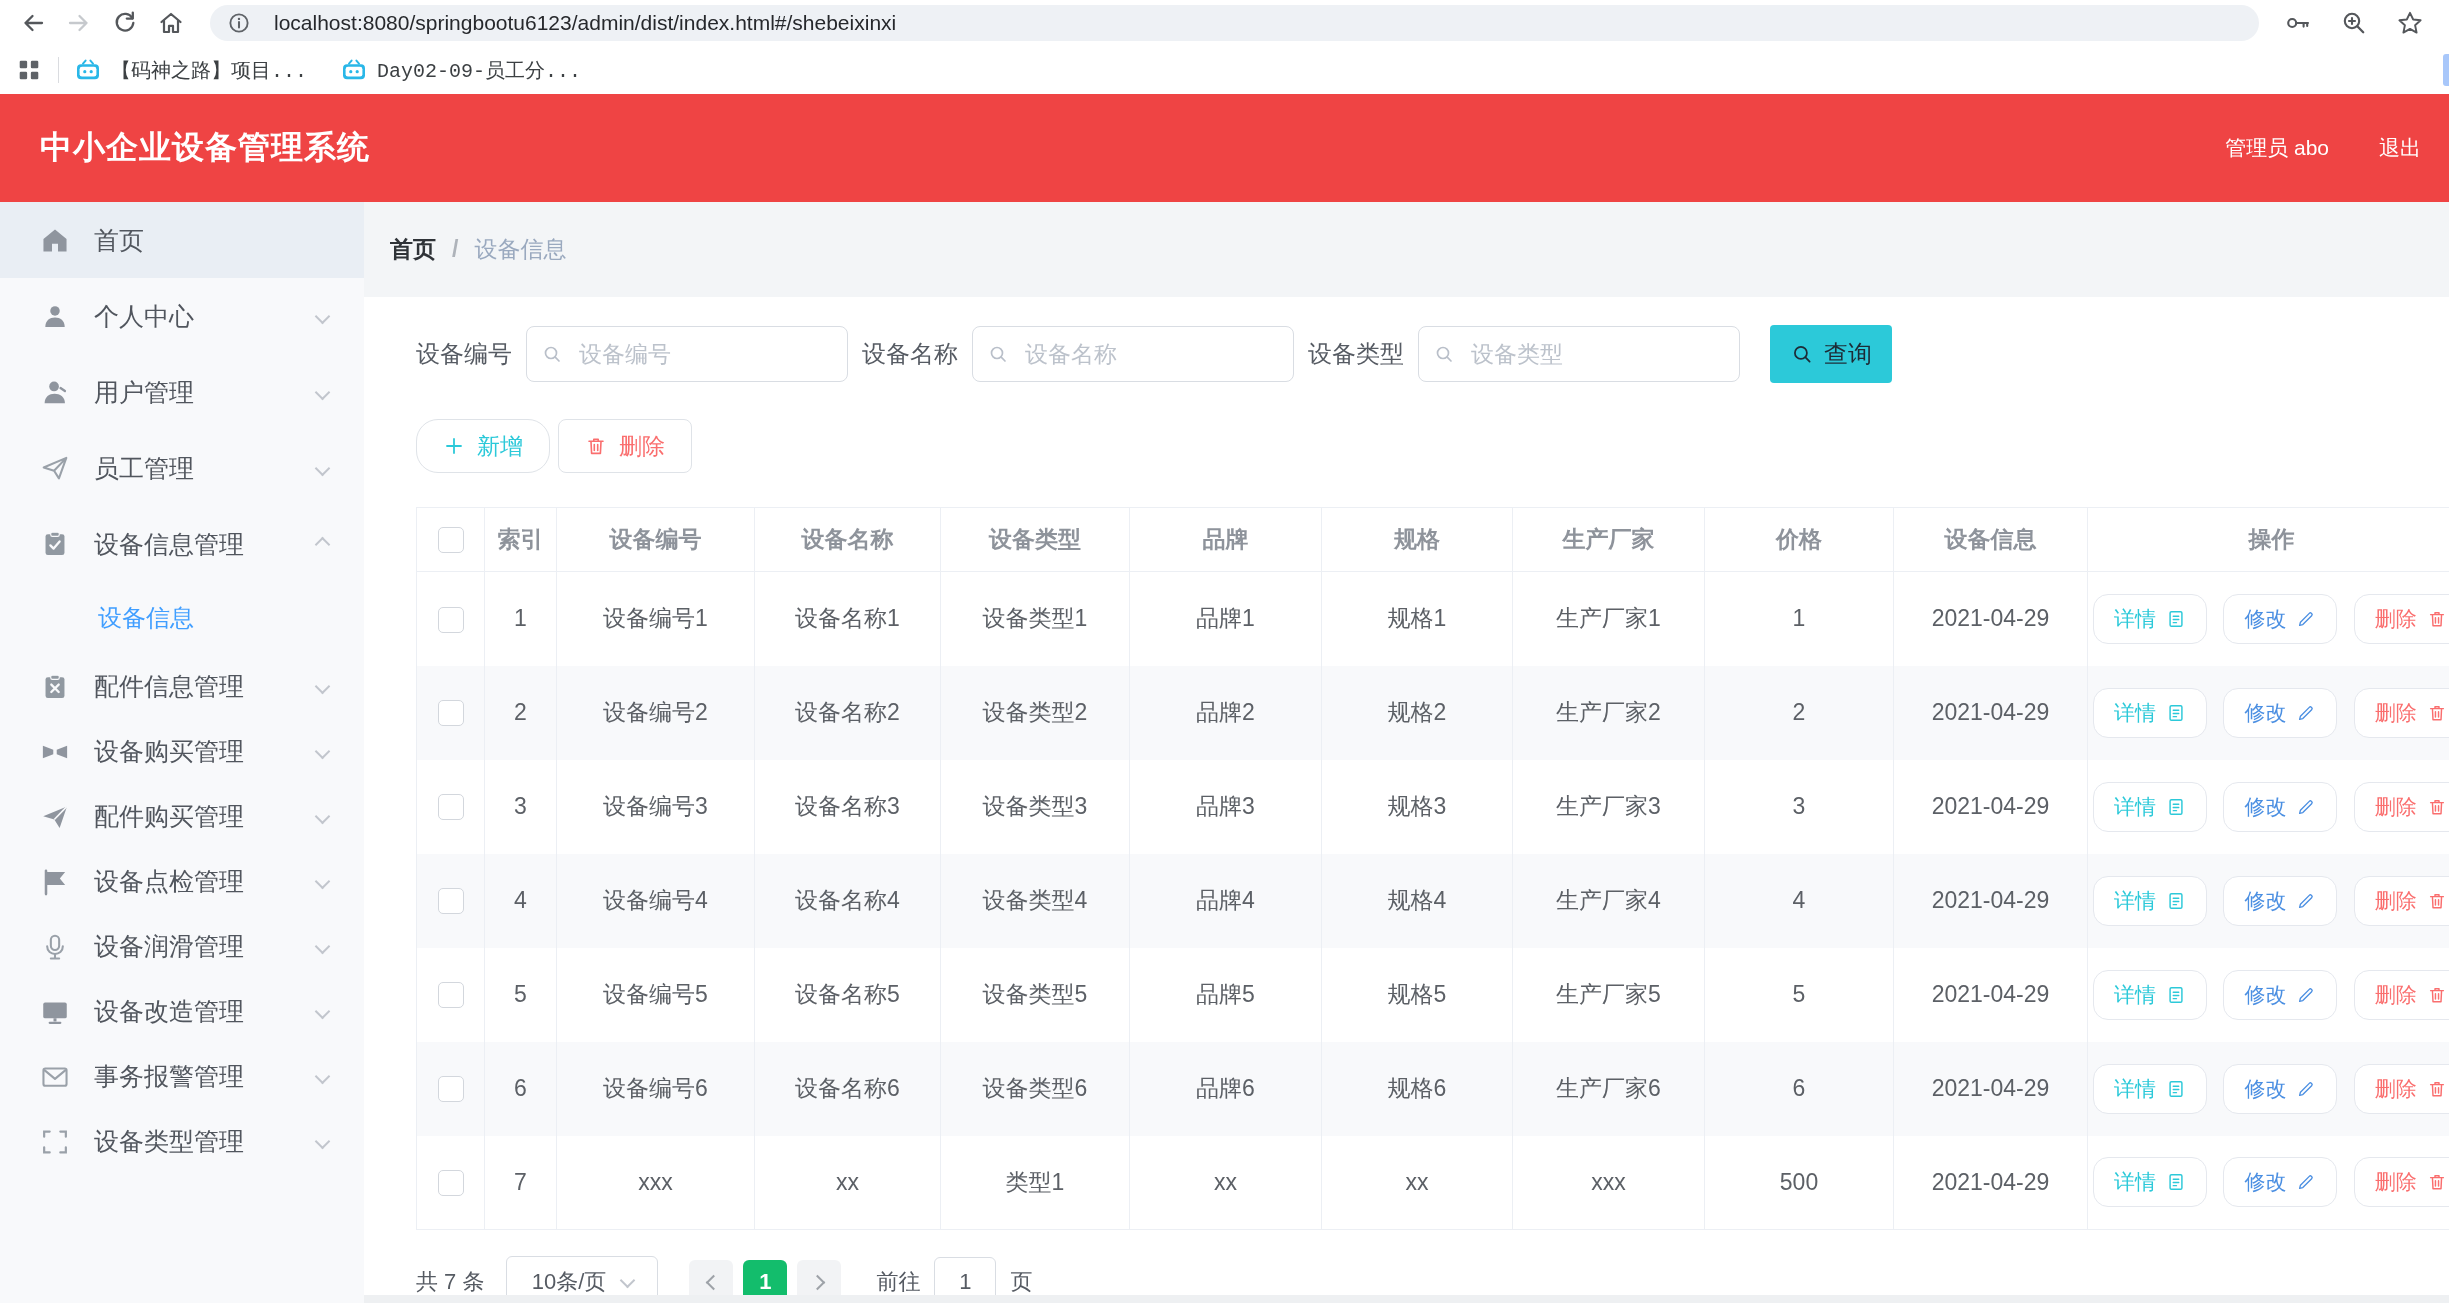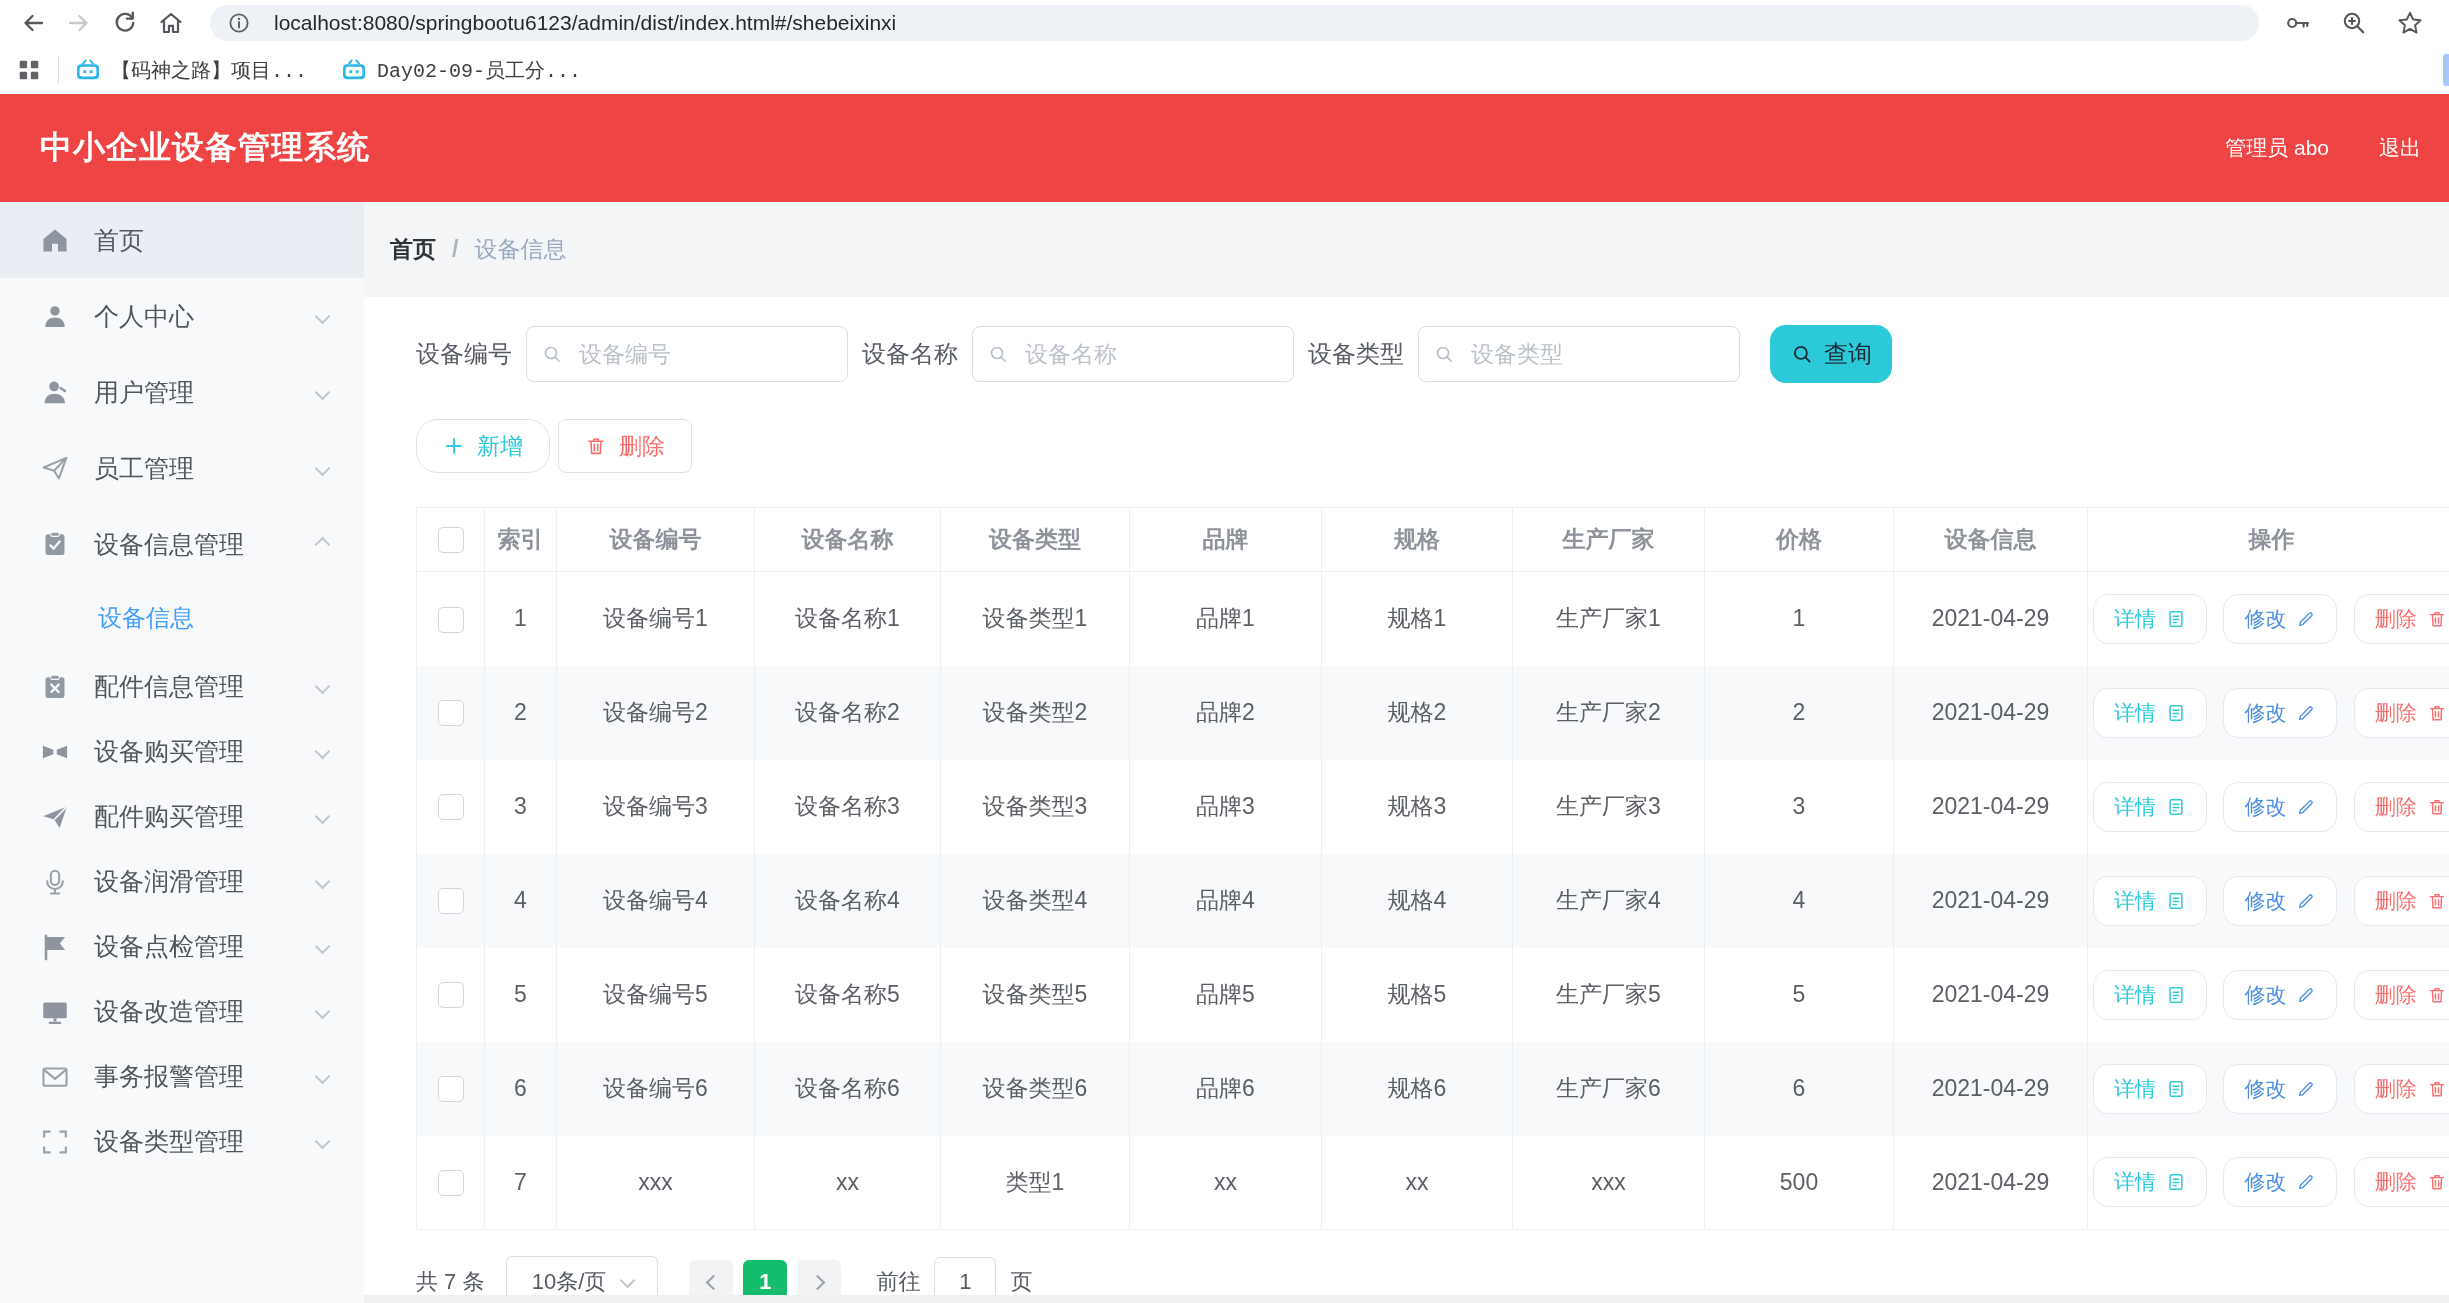--- a/index.html
+++ b/index.html
@@ -50,21 +50,21 @@
 
   .content { padding:28px 0 0 52px; }
   .filter-row { display:flex; align-items:center; }
   .filter-groups { display:flex; align-items:center; }
   .f-group { display:flex; align-items:center; margin-right:14px; }
   .f-label { font-size:24px; color:#565b63; margin-right:14px; white-space:nowrap; }
   .f-input { position:relative; width:322px; height:56px; display:inline-block; }
   .f-input input { width:100%; height:100%; border:1px solid #d9dde3; border-radius:8px; padding:0 14px 0 52px; font-size:23px; color:#333; outline:none; background:#fff; font-family:inherit; }
   .f-input input::placeholder { color:#bcc2cb; }
   .mag { position:absolute; left:15px; top:50%; transform:translateY(-50%); color:#b9bfc9; display:flex; }
-  .btn-query { margin-left:16px; width:122px; height:58px; background:#2cc9d9; border:none; border-radius:16px; font-size:24px; color:#1d2b36; display:flex; align-items:center; justify-content:center; gap:10px; cursor:pointer; font-family:inherit; white-space:nowrap; }
+  .btn-query { margin-left:16px; width:122px; height:58px; background:#2cc9d9; border:none; border-radius:4px; font-size:24px; color:#1d2b36; display:flex; align-items:center; justify-content:center; gap:10px; cursor:pointer; font-family:inherit; white-space:nowrap; }
 
   .action-row { display:flex; margin-top:36px; }
   .btn-plain { height:54px; padding:0 26px; background:#fff; border:1px solid #dfe3e8; border-radius:8px; display:flex; align-items:center; gap:12px; font-size:23px; cursor:pointer; margin-right:8px; font-family:inherit; white-space:nowrap; }
   .btn-plain.add { color:#2cc9d9;border-radius:22px; }
   .btn-plain.del { color:#fa6e6e; }
 
   .table-wrap { margin-top:34px; }
   table.grid { border-collapse:collapse; table-layout:fixed; width:2039px; border:1px solid #eceff4; }
   .grid th, .grid td { border-right:1px solid #eceff4; text-align:center; vertical-align:middle; overflow:hidden; white-space:nowrap; }
   .grid th { height:64px; font-size:23px; color:#8e939b; font-weight:bold; background:#fff; border-bottom:1px solid #eceff4; }
@@ -285,37 +285,37 @@
               <path d="M12.4 15.2 L23.4 3.8" stroke="#f8f9fb" stroke-width="1.4"></path>
             </svg>
           </span>
         <span>配件购买管理</span>
         <span class="chev side-chev"></span>
       </div>
 
       <div class="side-item compact">
         <span class="s-icon">
             <svg width="30" height="30" viewBox="0 0 26 26">
+              <path d="M5.2 3.2 V23.5" stroke="#8f959e" stroke-width="2.2" stroke-linecap="round"></path>
+              <path d="M5.2 4.4 H21.8 L17.2 10 L21.8 15.6 H5.2 Z" fill="#8f959e"></path>
+            </svg>
+          </span>
+        <span>设备点检管理</span>
+        <span class="chev side-chev"></span>
+      </div>
+
+      <div class="side-item compact">
+        <span class="s-icon">
+            <svg width="30" height="30" viewBox="0 0 26 26">
               <rect x="9.4" y="3.2" width="7.2" height="12.4" rx="3.6" stroke="#9aa1a9" stroke-width="1.8" fill="none"></rect>
               <path d="M6.2 12.4 C6.2 21.2 19.8 21.2 19.8 12.4" stroke="#9aa1a9" stroke-width="1.8" fill="none" stroke-linecap="round"></path>
               <path d="M13 19.2 V23 M9.4 23 H16.6" stroke="#9aa1a9" stroke-width="1.8" stroke-linecap="round"></path>
             </svg>
           </span>
         <span>设备润滑管理</span>
-        <span class="chev side-chev"></span>
-      </div>
-
-      <div class="side-item compact">
-        <span class="s-icon">
-            <svg width="30" height="30" viewBox="0 0 26 26">
-              <path d="M5.2 3.2 V23.5" stroke="#8f959e" stroke-width="2.2" stroke-linecap="round"></path>
-              <path d="M5.2 4.4 H21.8 L17.2 10 L21.8 15.6 H5.2 Z" fill="#8f959e"></path>
-            </svg>
-          </span>
-        <span>设备点检管理</span>
         <span class="chev side-chev"></span>
       </div>
 
       <div class="side-item compact">
         <span class="s-icon">
             <svg width="30" height="30" viewBox="0 0 26 26">
               <rect x="2.8" y="4.8" width="20.4" height="13.6" rx="1.6" fill="#8f959e"></rect>
               <path d="M13 18.4 V21.2" stroke="#8f959e" stroke-width="2.6"></path>
               <path d="M8.4 22.4 H17.6" stroke="#8f959e" stroke-width="1.9" stroke-linecap="round"></path>
             </svg>

